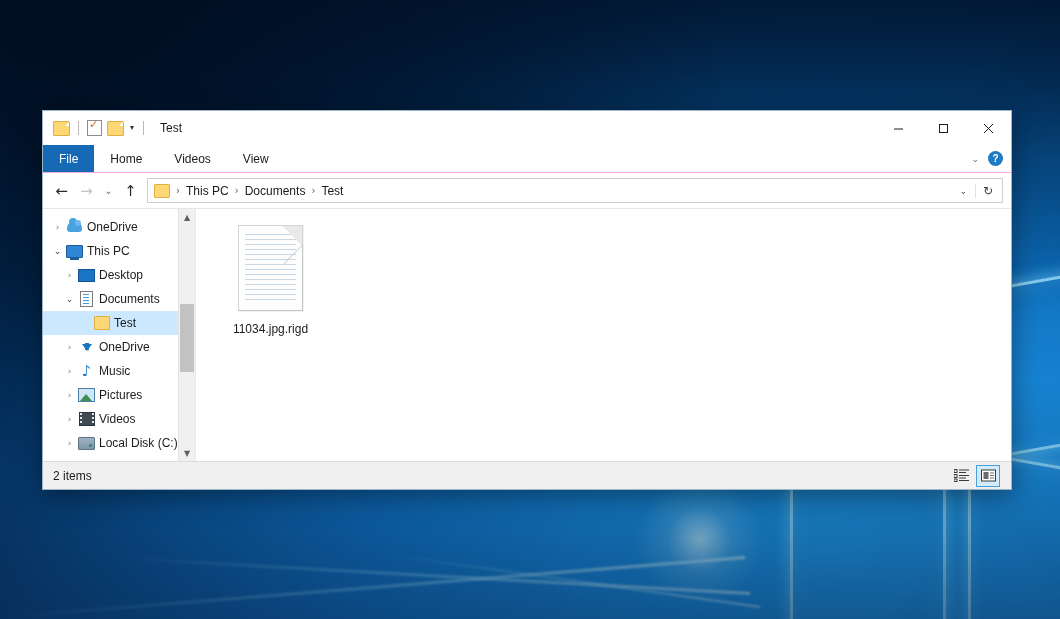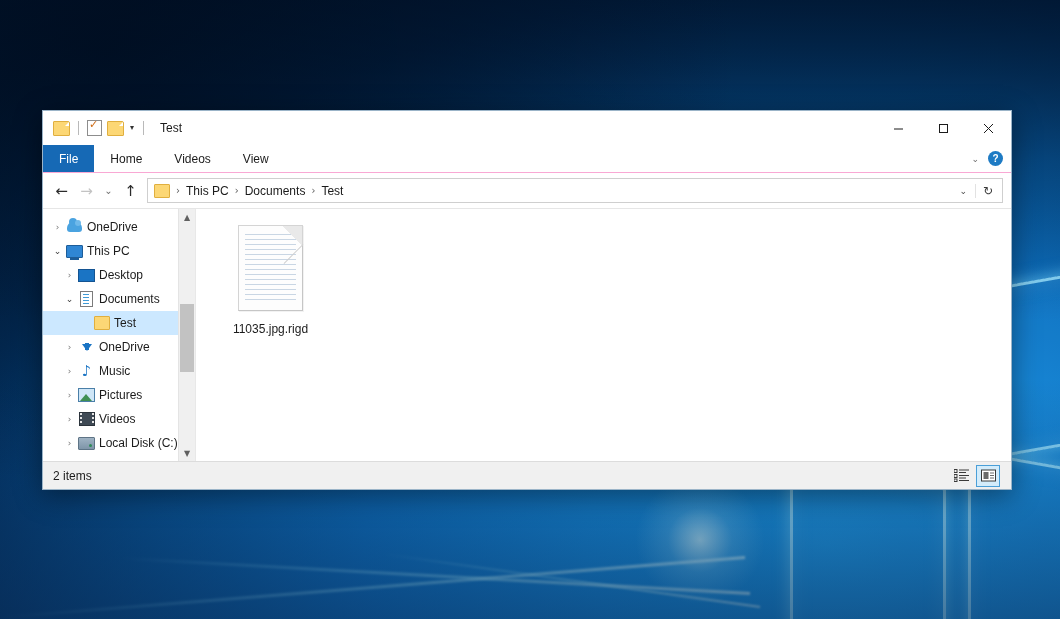--- a/index.html
+++ b/index.html
@@ -612,30 +612,30 @@
           <div class="sb-arrow">▼</div>
         </div>
       </div>
 
       <div class="content">
 
 
 
 
 
-
         <div class="fileitem">
           <div class="file-ico">
             <div class="lines"></div>
               <div class="fold"></div>
               <div class="fold-edge"></div>
               <div class="fold-line"></div>
           </div>
-          <div class="file-name">11035.jpg.rigd</div>
-        </div>
+          <div class="file-name">11034.jpg.rigd</div>
+        </div>
+
 
       </div>
     </div>
 
     <div class="statusbar">
       <div class="status-text">2 items</div>
       <div class="status-spacer"></div>
       <div class="viewbtns">
         <div class="viewbtn">
           <svg width="15" height="13" viewBox="0 0 15 13">

